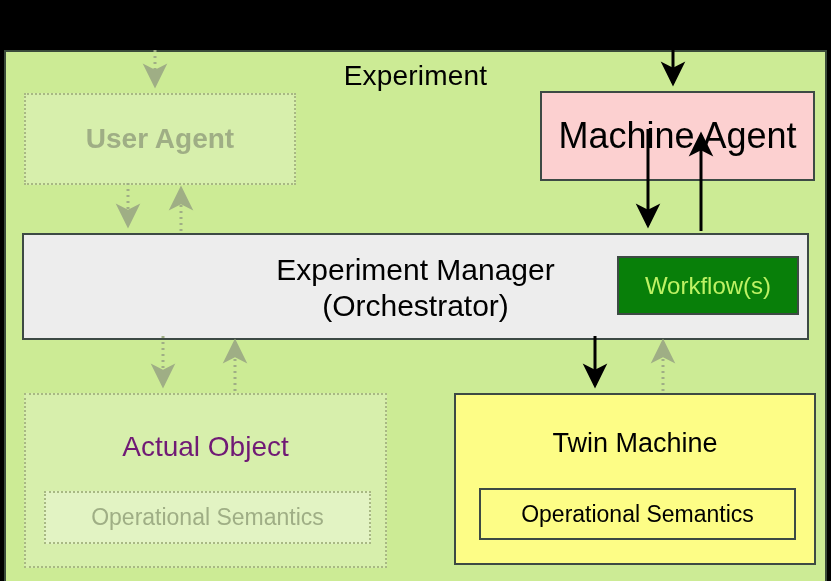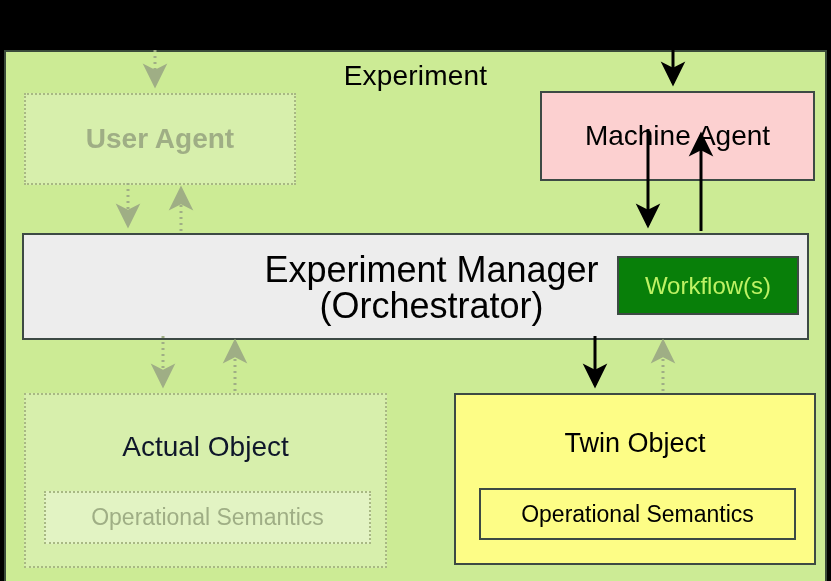--- a/index.html
+++ b/index.html
@@ -72,21 +72,21 @@
     height: 175px;
     display: block;
   }
   #actual-object-label {
     position: absolute;
     left: 0;
     top: 36px;
     width: 100%;
     text-align: center;
     font-size: 28px;
-    color: #0f172a;
+    color: #701a75;
   }
   #actual-object-semantics {
     position: absolute;
     left: 18px;
     top: 96px;
     width: 327px;
     height: 53px;
     background: rgba(255,255,255,0.28);
     border: 2px dotted #a8b883;
     display: flex;
@@ -98,44 +98,43 @@
   }
 
   
   #machine-agent {
     left: 534px;
     top: 39px;
     width: 275px;
     height: 90px;
     background: #fcd0d0;
     border: 2px solid #3d4a44;
-    font-size: 28px;
+    font-size: 36px;
     color: #000000;
   }
 
   
   #experiment-manager {
     left: 16px;
     top: 181px;
     width: 787px;
     height: 107px;
     background: #ededed;
     border: 2px solid #3d4a44;
     display: block;
   }
   #experiment-manager-label {
     position: absolute;
     left: 0;
     top: 17px;
     width: 100%;
     text-align: center;
-    font-size: 36px;
+    font-size: 30px;
     line-height: 36px;
     color: #000000;
-    margin-left: 16px;
   }
   #workflows-box {
     position: absolute;
     left: 593px;
     top: 21px;
     width: 182px;
     height: 59px;
     background: #087f09;
     border: 2px solid #3d4a44;
     display: flex;
@@ -219,21 +218,21 @@
     </div>
 
     <div id="actual-object" class="box ghost">
       <div id="actual-object-label">Actual Object</div>
       <div id="actual-object-semantics">
         <span>Operational Semantics</span>
       </div>
     </div>
 
     <div id="twin-object" class="box">
-      <div id="twin-object-label">Twin Object</div>
+      <div id="twin-object-label">Twin Machine</div>
       <div id="twin-object-semantics">
         <span>Operational Semantics</span>
       </div>
     </div>
 
   </div>
 
   <svg id="arrow-layer" width="831" height="581" viewBox="0 0 831 581">
     <defs>
       <marker id="arrow-solid" markerWidth="9" markerHeight="9" refX="7.2" refY="4.5" orient="auto" markerUnits="strokeWidth">

